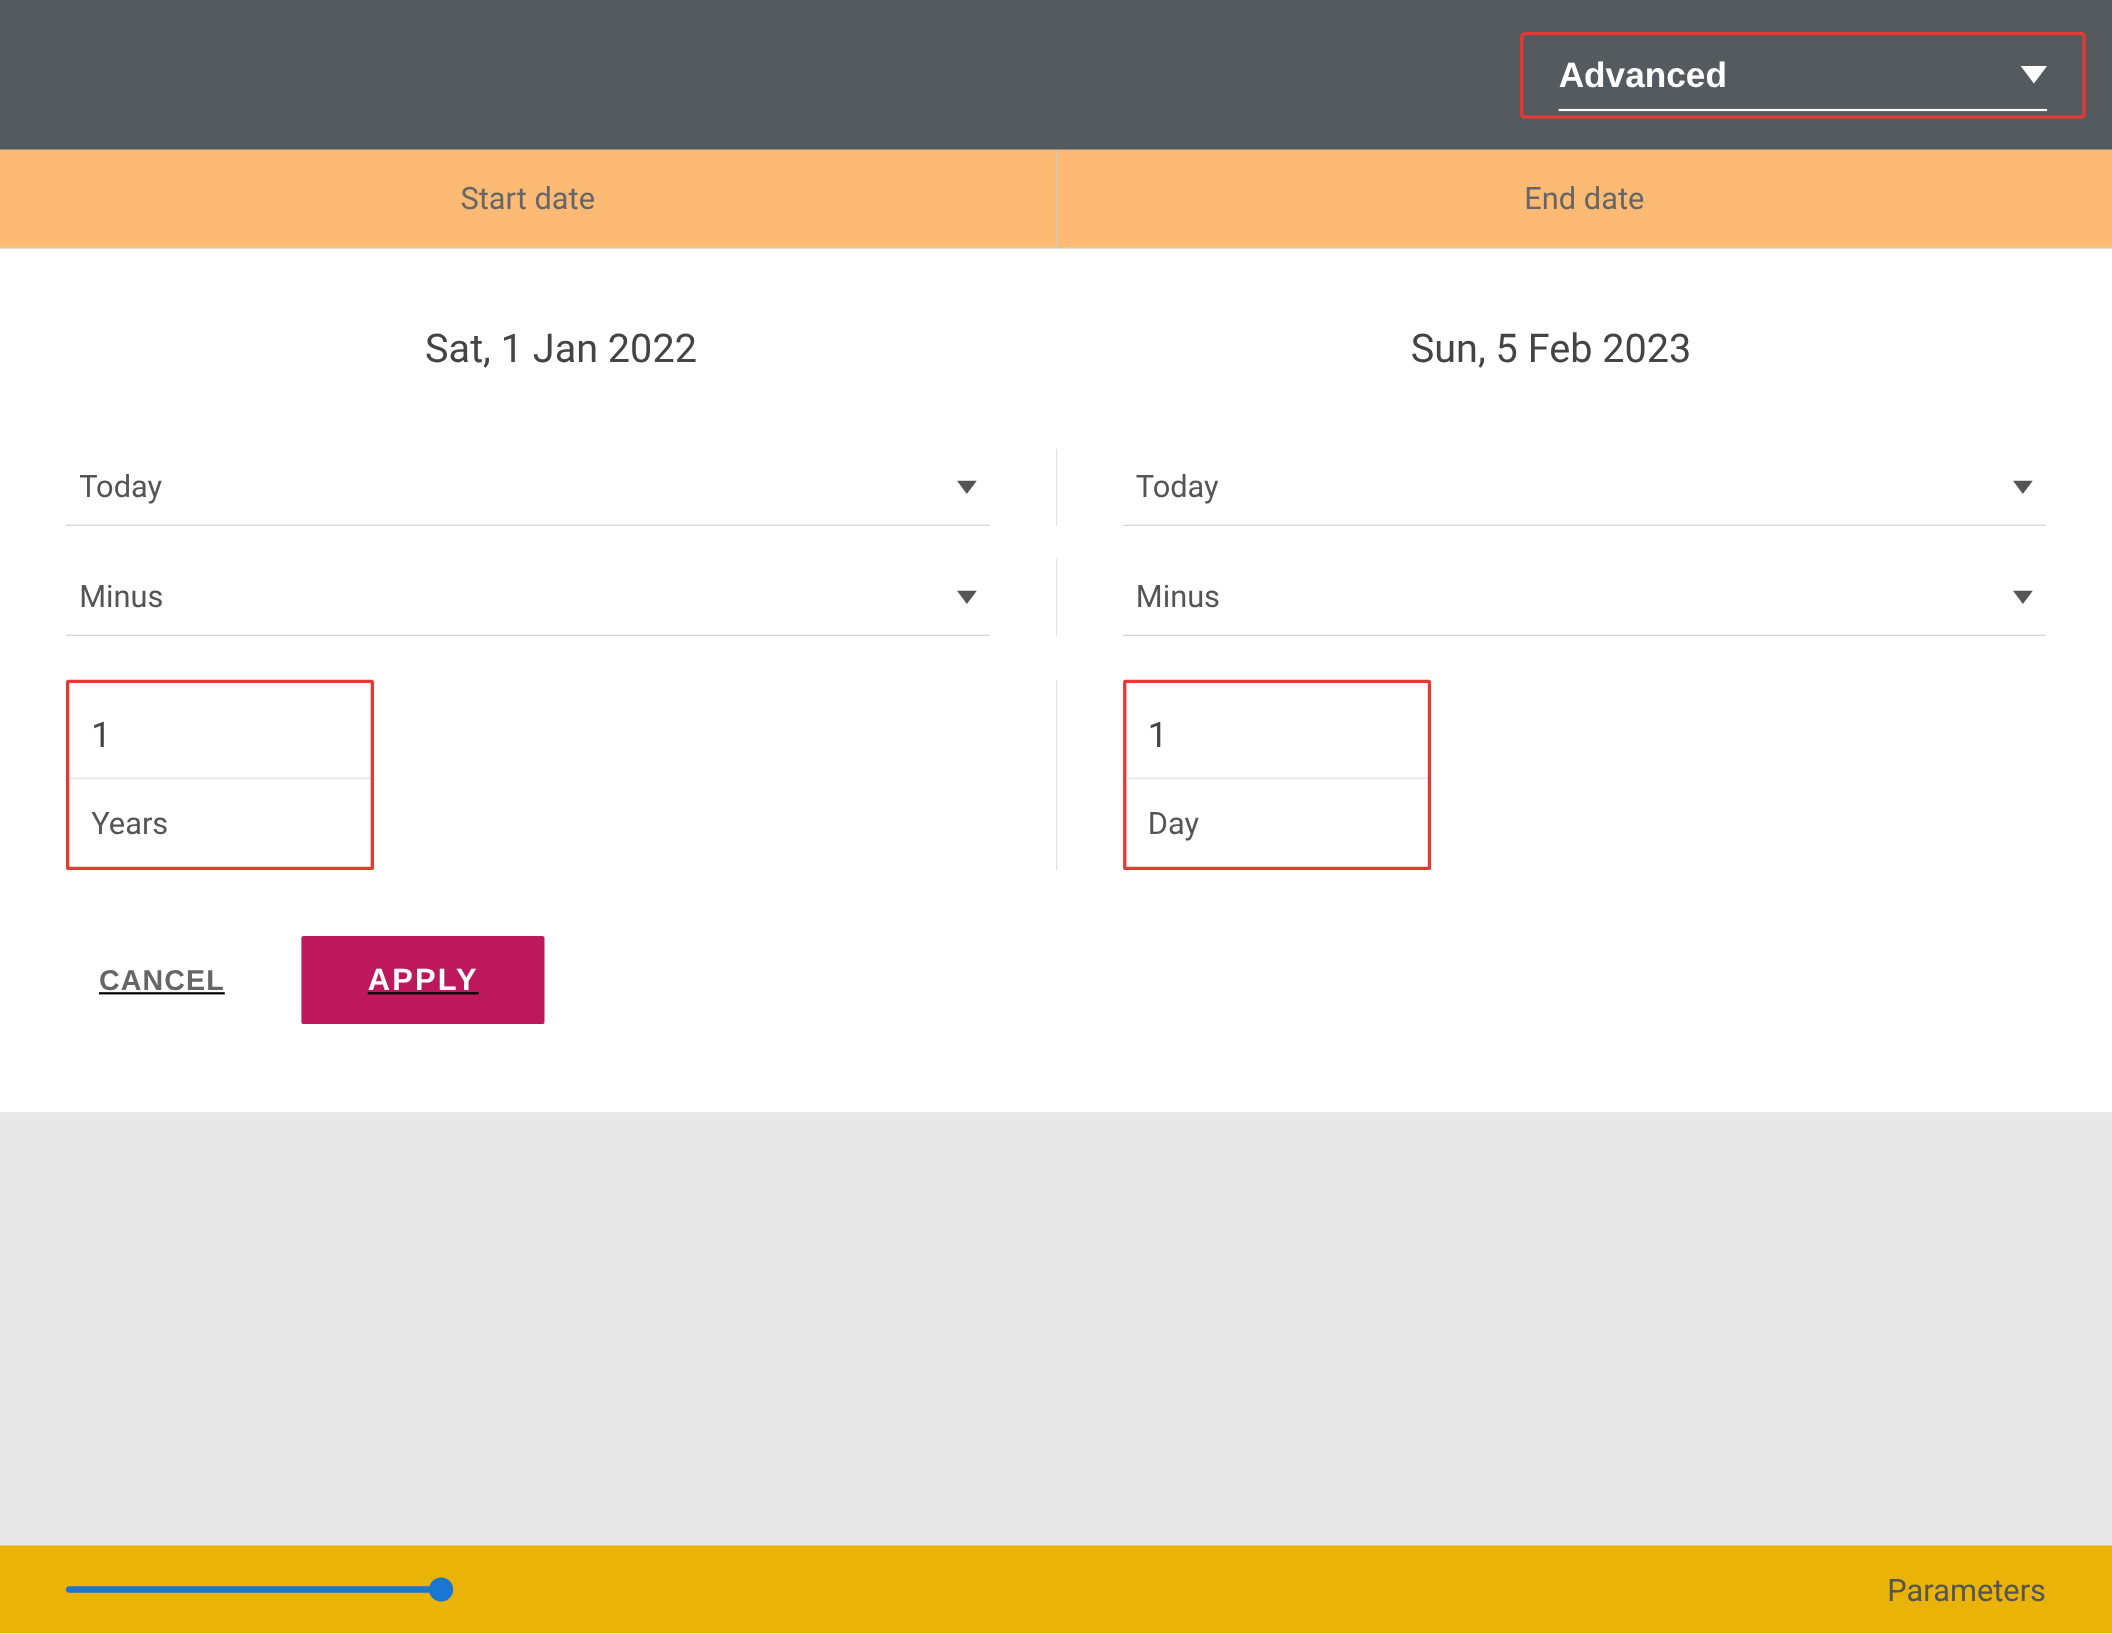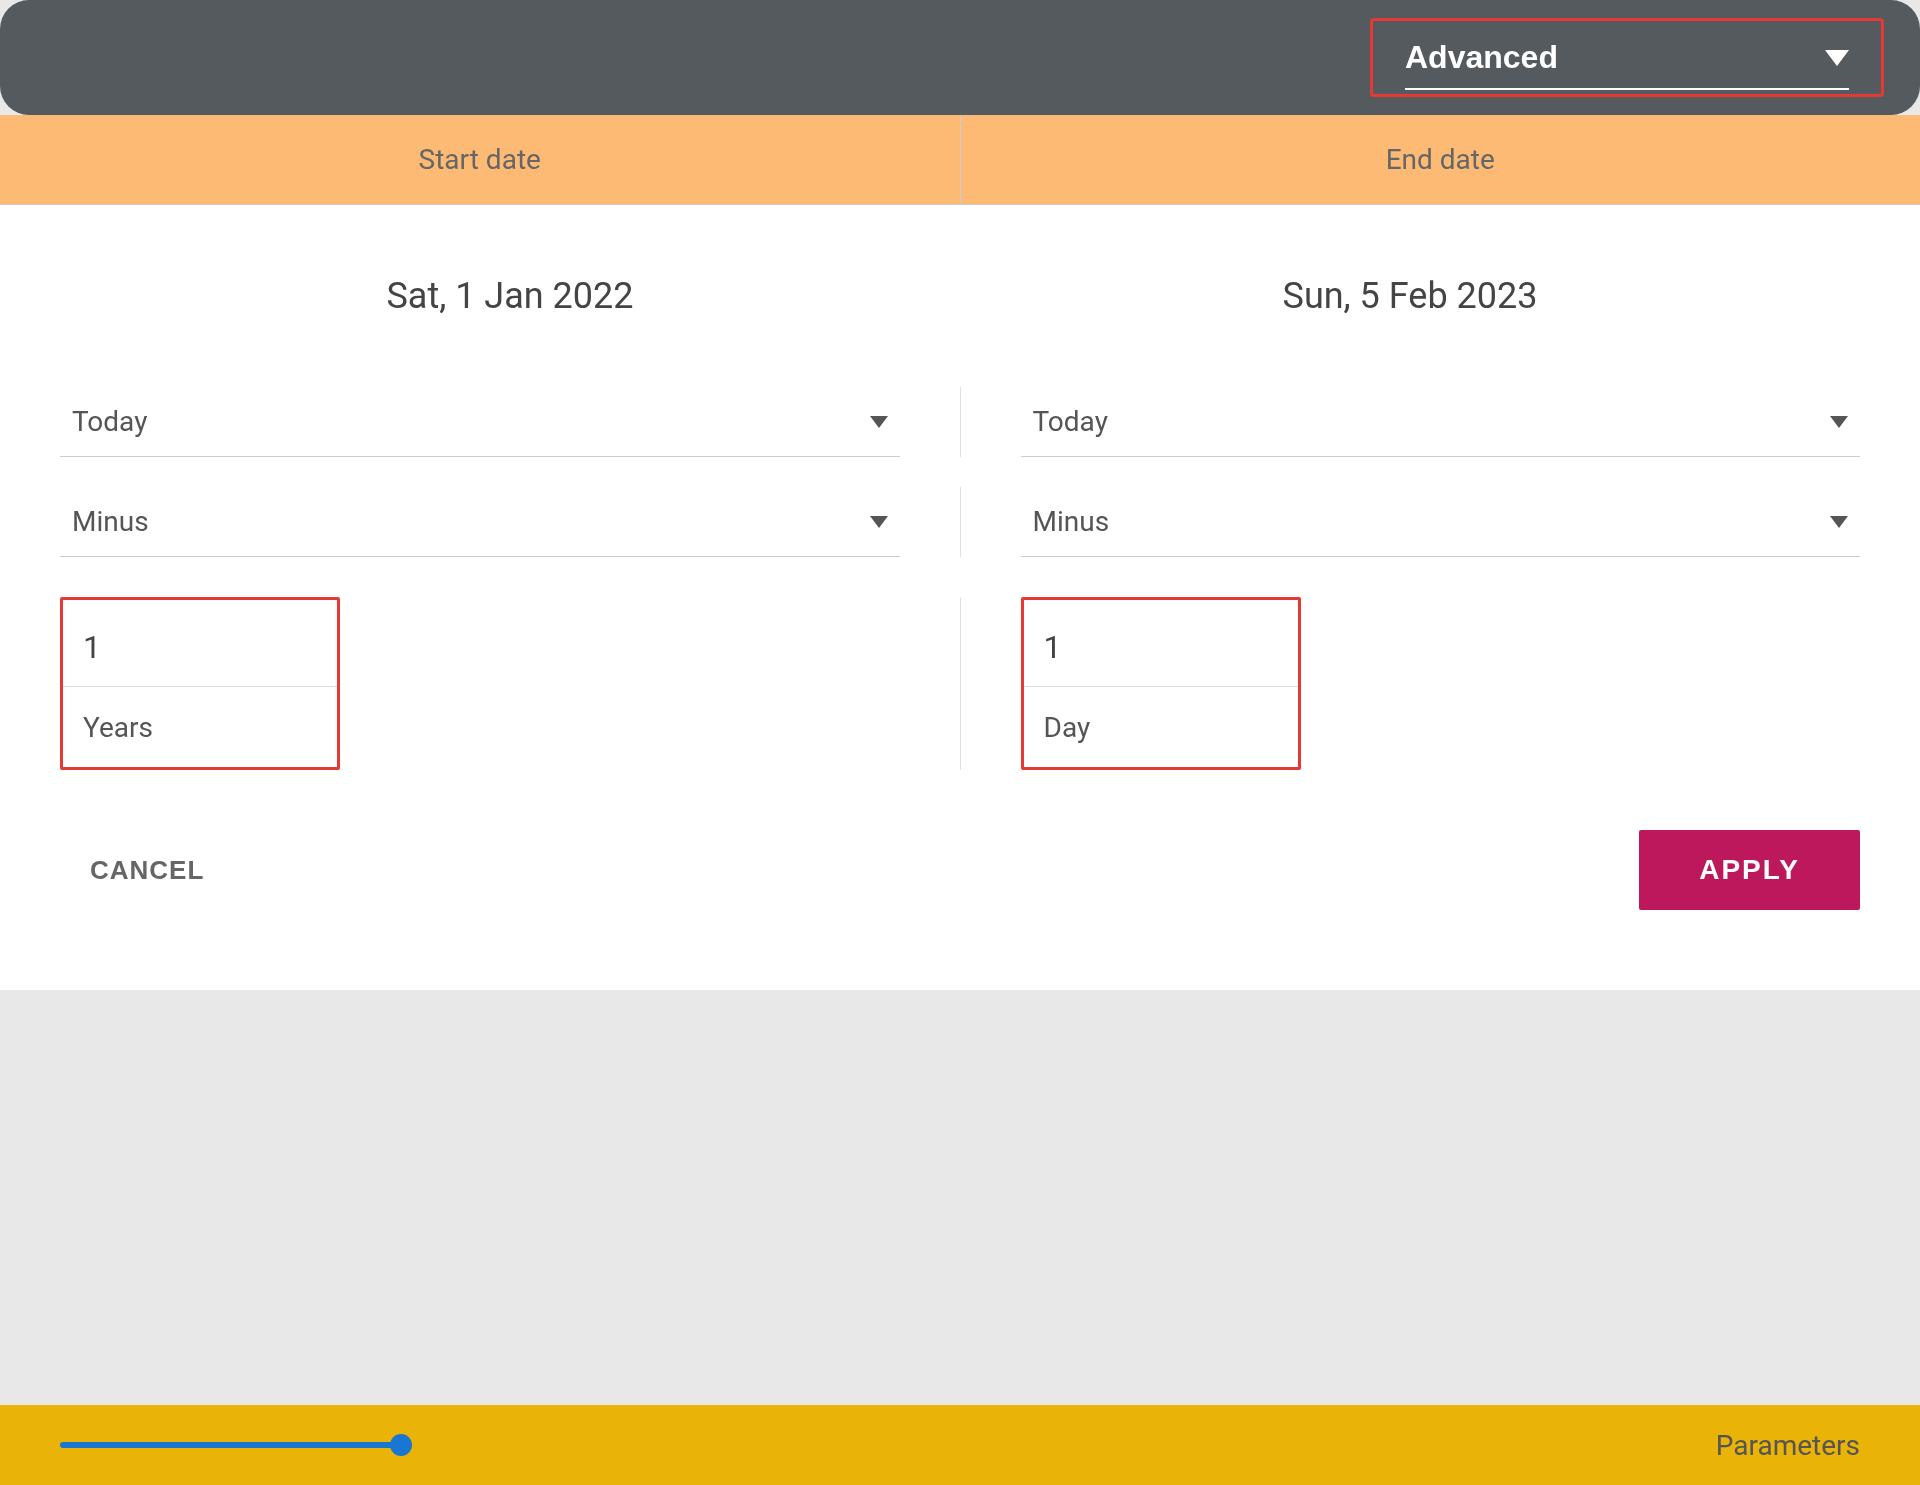--- a/index.html
+++ b/index.html
@@ -8,28 +8,27 @@
       font-family: 'Roboto', Arial, sans-serif;
       background: #e8e8e8;
       width: 1920px;
       height: 1485px;
       overflow: hidden;
       position: relative;
     }
 
     .top-bar {
       background: #555a5e;
-      height: 115px;
+      height: 136px;
       width: 100%;
       display: flex;
       align-items: center;
       justify-content: flex-end;
-      padding-right: 36px;
+      padding-right: 24px;
       position: relative;
-      border-radius: 29px;
     }
 
     .advanced-btn-wrapper {
       border: 3px solid #e53935;
       border-radius: 4px;
       padding: 4px;
     }
 
     .advanced-btn {
       background: #555a5e;
@@ -138,25 +137,26 @@
       justify-content: space-between;
       padding: 20px 20px;
       font-size: 28px;
       color: #555;
       cursor: pointer;
       min-height: 80px;
     }
 
     .bottom-actions {
       display: flex;
-      justify-content: space-between;
+      justify-content: flex-start;
       align-items: center;
       gap: 40px;
       margin-top: 60px;
       padding-bottom: 40px;
+      text-decoration: underline;
     }
 
     .cancel-btn {
       background: none;
       border: none;
       font-size: 26px;
       font-weight: 600;
       color: #666;
       cursor: pointer;
       letter-spacing: 1px;

